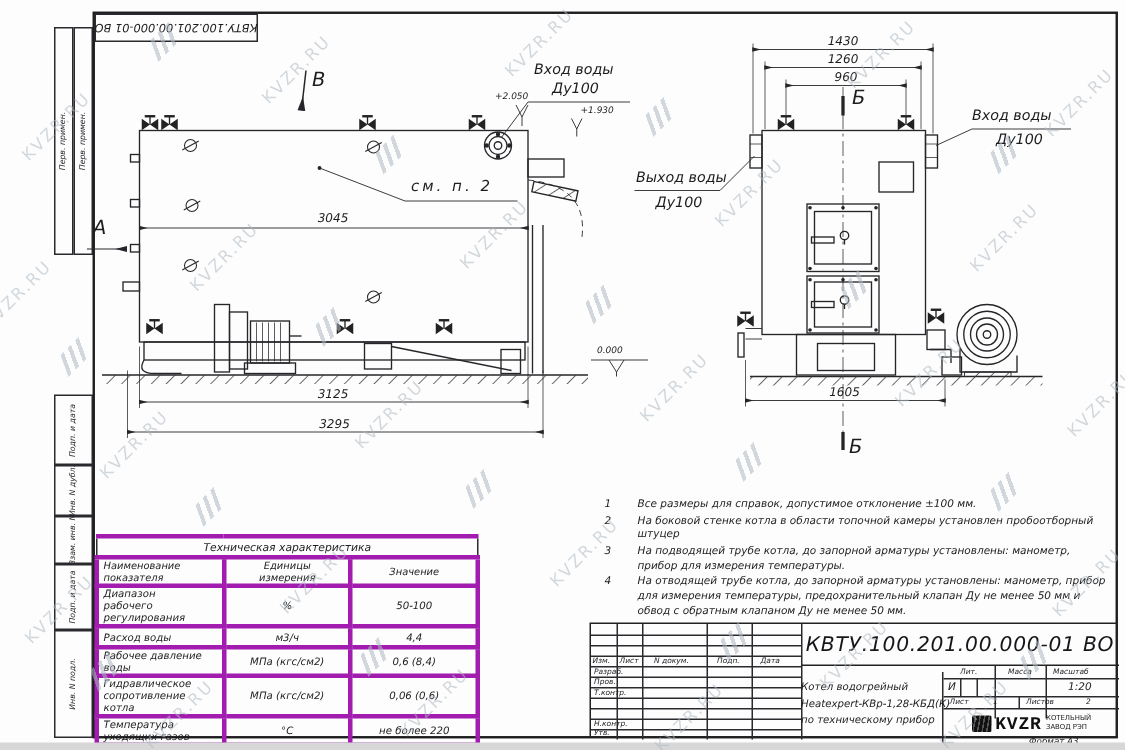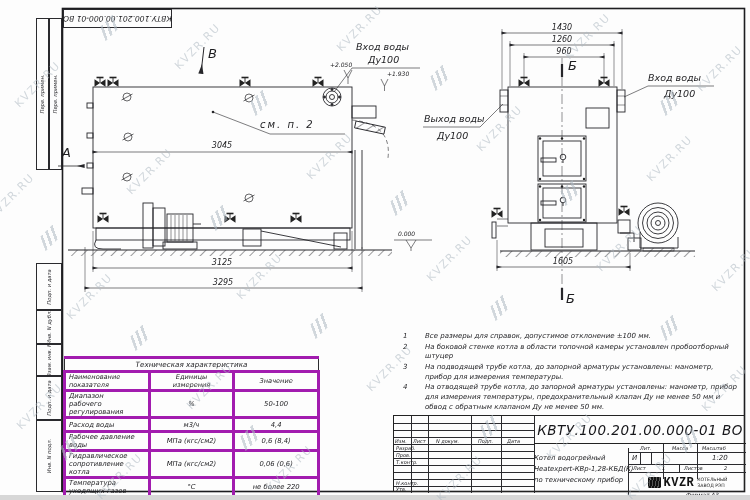--- a/index.html
+++ b/index.html
@@ -224,21 +224,21 @@
       <polyline points="503,104 480,127 423,127" stroke-width="0.6"></polyline>
 
       <line x1="394" y1="240" x2="432" y2="240" stroke-width="0.6"></line>
       <path d="M406,240 l5,8 l5,-8" stroke-width="0.6"></path>
         <line x1="411" y1="248" x2="411" y2="251" stroke-width="0.6"></line>
     </g>
   </svg>
 
   <span class="t" style="left:208px;top:47px;font-size:13px;">В</span>
   <span class="t" style="left:62px;top:146px;font-size:13px;">А</span>
-  <span class="t" style="left:260px;top:120px;font-size:10px;letter-spacing:2px;">см. п. 2</span>
+  <span class="t" style="left:274px;top:120px;font-size:10px;letter-spacing:2px;">см. п. 2</span>
   <span class="t ctr" style="left:222px;top:142px;font-size:8px;">3045</span>
   <span class="t ctr" style="left:222px;top:259px;font-size:8px;">3125</span>
   <span class="t ctr" style="left:223px;top:279px;font-size:8px;">3295</span>
   <span class="t" style="left:356px;top:42px;font-size:9.5px;">Вход воды</span>
   <span class="t" style="left:368px;top:55px;font-size:9.5px;">Ду100</span>
   <span class="t" style="left:330px;top:62px;font-size:6px;">+2.050</span>
   <span class="t" style="left:387px;top:71px;font-size:6px;">+1.930</span>
 
   <span class="t" style="left:568px;top:59px;font-size:13px;">Б</span>
   <span class="t" style="left:566px;top:292px;font-size:13px;">Б</span>

